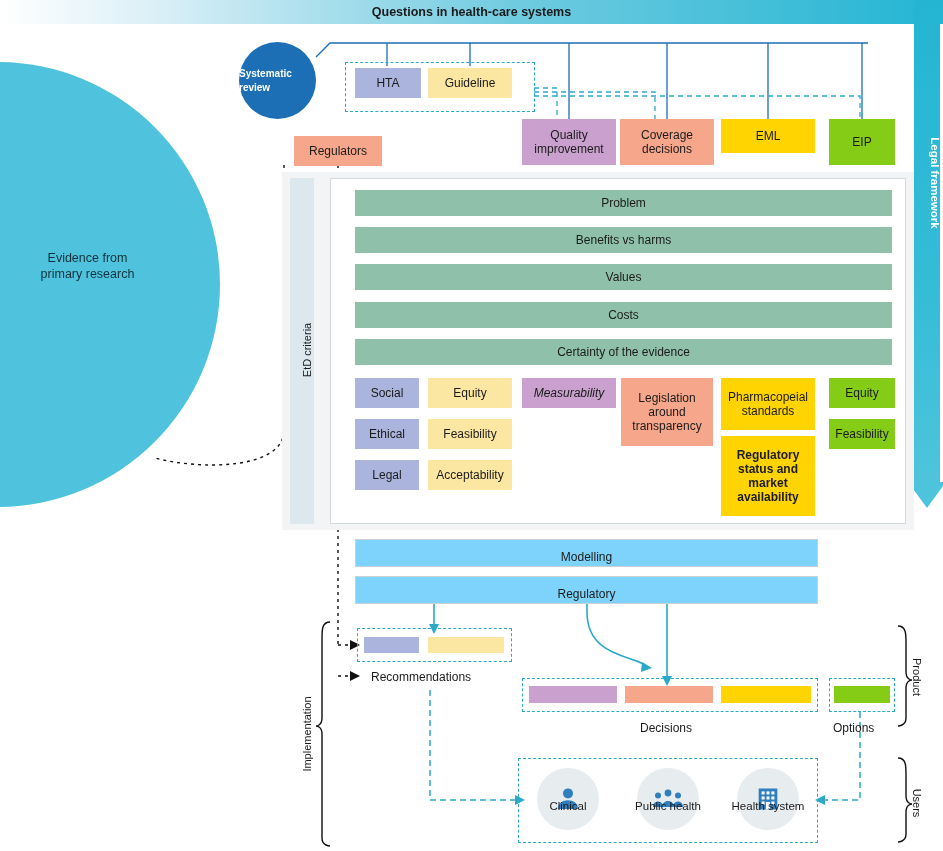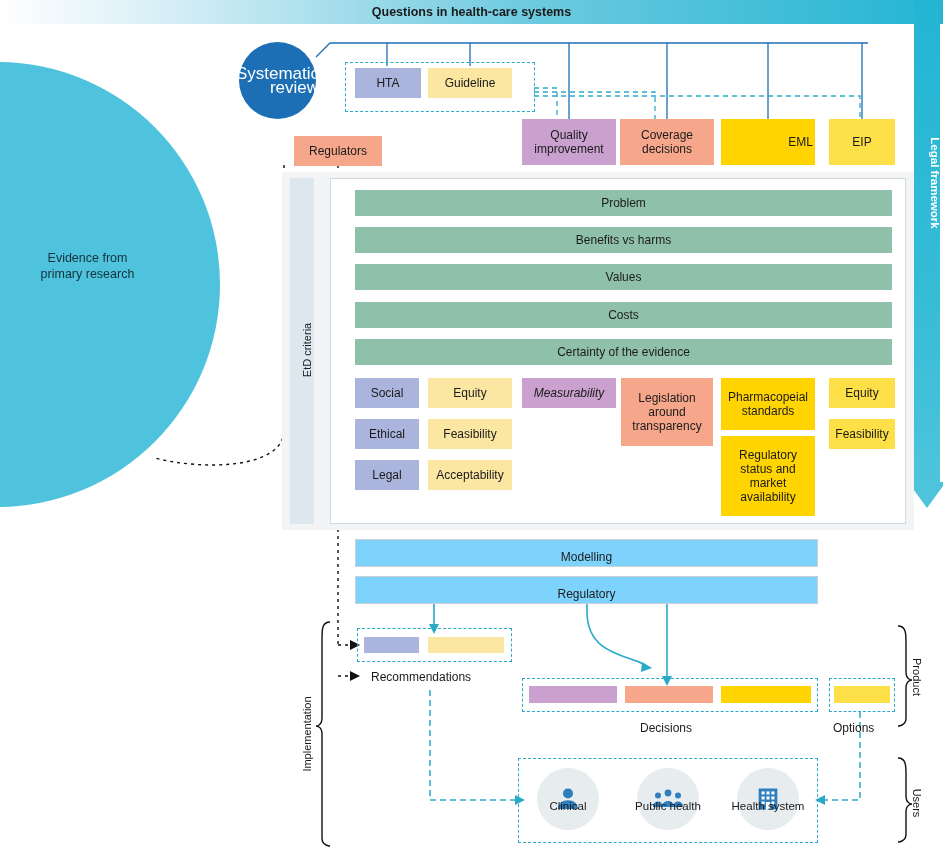--- a/index.html
+++ b/index.html
@@ -19,31 +19,31 @@
     border-left:19px solid transparent;border-right:19px solid transparent;border-top:26px solid #4ec4dc;}
   .rightbar-label{position:absolute;left:880px;top:170px;width:110px;height:26px;line-height:26px;
     transform:rotate(90deg);transform-origin:center;text-align:center;font-size:11.5px;color:#fff;font-weight:bold;}
   .leaf2{position:absolute;left:-230px;top:62px;width:450px;height:445px;background:#4fc3dd;
      border-top-right-radius:230px;border-bottom-right-radius:230px;border-bottom-left-radius:0;}
   .leaf-text{position:absolute;left:0px;top:250px;width:175px;text-align:center;font-size:12.5px;color:#13313a;line-height:16px;}
 
   
   .sr-circle{position:absolute;left:239px;top:42px;width:77px;height:77px;border-radius:50%;
     background:#1c6fb5;color:#fff;display:flex;align-items:center;justify-content:center;
-    text-align:right;font-size:17px;font-weight:normal;line-height:14px;}
+    text-align:left;font-size:10px;font-weight:bold;line-height:14px;}
 
   
   .box{position:absolute;box-sizing:border-box;display:flex;align-items:center;justify-content:center;
     text-align:center;font-size:12px;color:#1b1b1b;line-height:14px;padding:2px;}
   .b-blue{background:#aab4dd;}
   .b-yellowpale{background:#fbe6a2;}
   .b-purple{background:#c9a0ce;}
   .b-salmon{background:#f6a68b;}
   .b-yellow{background:#ffd400;}
-  .b-grey{background:#fde047;}
+  .b-grey{background:#84cc16;}
   .b-green{background:#8fc0a9;}
   .b-lgrey{background:#7dd3fc;align-items:flex-end;}
 
   
   .dash-teal{position:absolute;box-sizing:border-box;border:1.5px dashed #2aa9c9;}
   .panel{position:absolute;box-sizing:border-box;background:#f2f4f5;}
   .panel-white{position:absolute;box-sizing:border-box;background:#ffffff;border:1px solid #cfd6da;}
 
   .vlabel{position:absolute;font-size:11px;color:#1b1b1b;white-space:nowrap;}
   .lbl{position:absolute;font-size:12px;color:#1b1b1b;}
@@ -148,21 +148,21 @@
   <div class="box b-yellowpale" style="left:428px;top:68px;width:84px;height:30px;">
     <span>Guideline</span>
   </div>
 
   <div class="box b-purple" style="left:522px;top:119px;width:94px;height:46px;">
     <span>Quality improvement</span>
   </div>
   <div class="box b-salmon" style="left:620px;top:119px;width:94px;height:46px;">
     <span>Coverage decisions</span>
   </div>
-  <div class="box b-yellow" style="left:721px;top:119px;width:94px;height:46px;justify-content:flex-end;">
+  <div class="box b-yellow" style="left:721px;top:119px;width:94px;height:34px;">
     <span>EML</span>
   </div>
   <div class="box b-grey" style="left:829px;top:119px;width:66px;height:46px;">
     <span>EIP</span>
   </div>
 
   <div class="box b-salmon" style="left:294px;top:136px;width:88px;height:30px;">
     <span>Regulators</span>
   </div>
 
@@ -211,21 +211,21 @@
     <span>Measurability</span>
   </div>
 
   <div class="box b-salmon" style="left:621px;top:378px;width:92px;height:68px;">
     <span>Legislation around transparency</span>
   </div>
 
   <div class="box b-yellow" style="left:721px;top:378px;width:94px;height:52px;">
     <span>Pharmacopeial standards</span>
   </div>
-  <div class="box b-yellow" style="left:721px;top:436px;width:94px;height:80px;">
+  <div class="box b-yellow" style="left:721px;top:436px;width:94px;height:80px;font-weight:bold;">
     <span>Regulatory status and market availability</span>
   </div>
 
   <div class="box b-grey" style="left:829px;top:378px;width:66px;height:30px;">
     <span>Equity</span>
   </div>
   <div class="box b-grey" style="left:829px;top:419px;width:66px;height:30px;">
     <span>Feasibility</span>
   </div>
 

